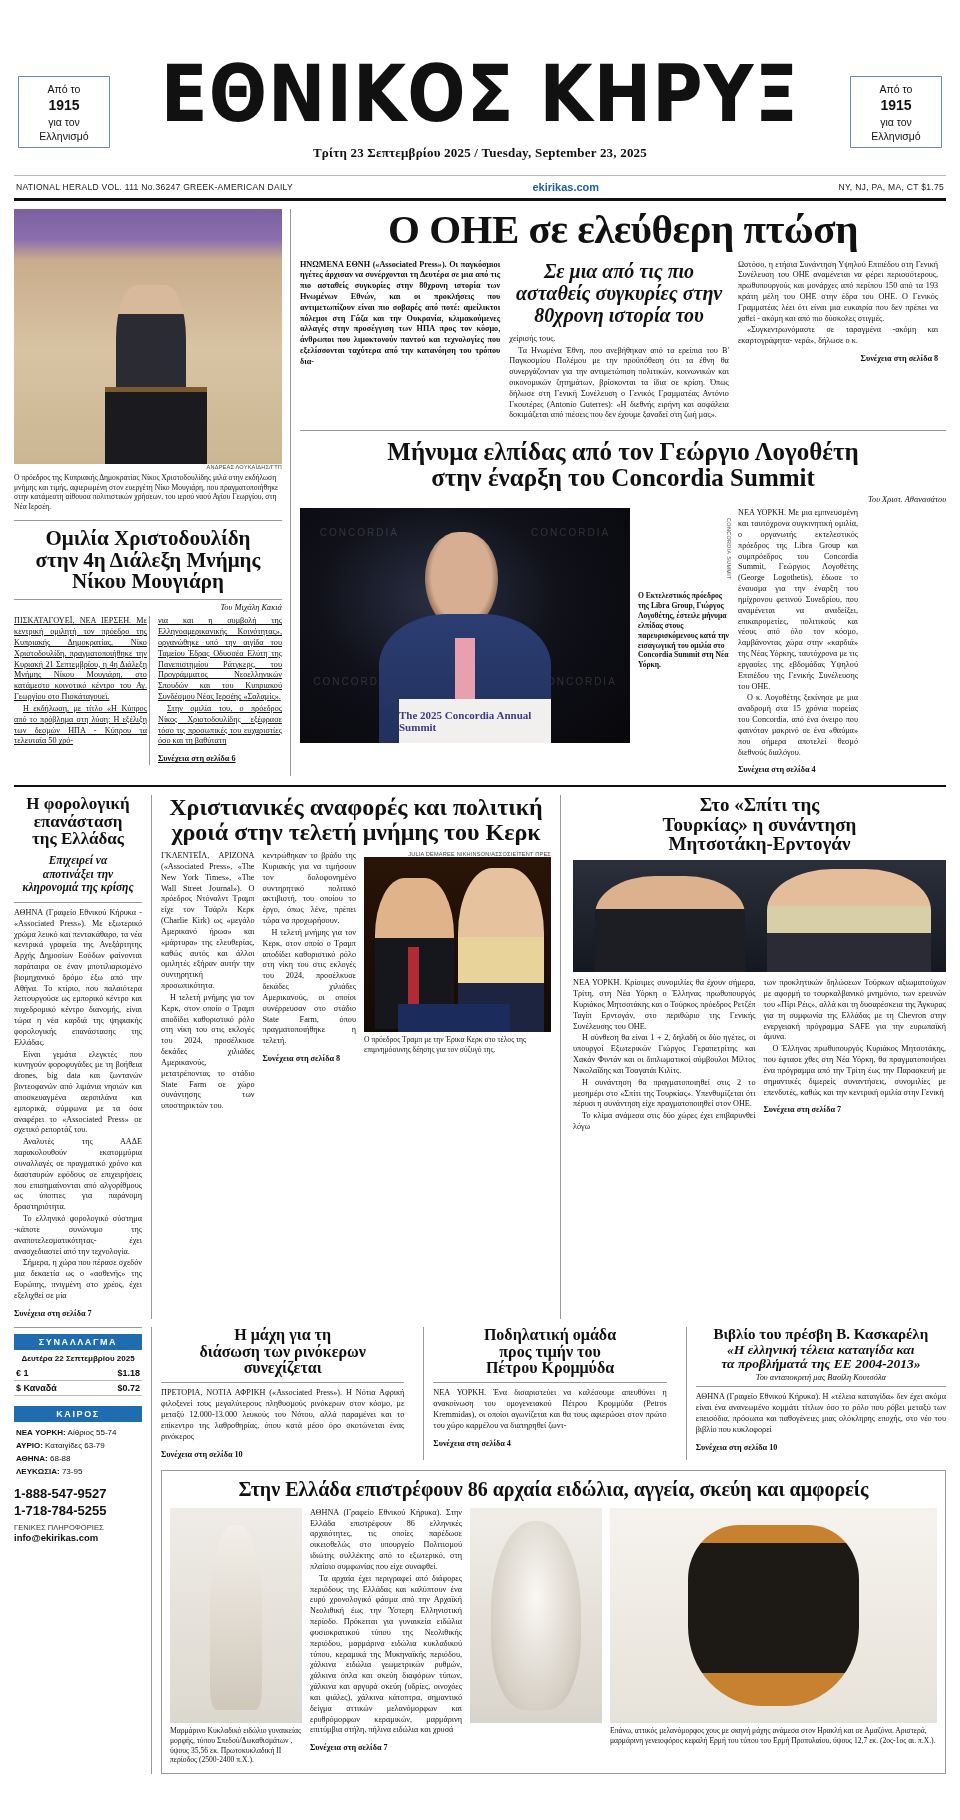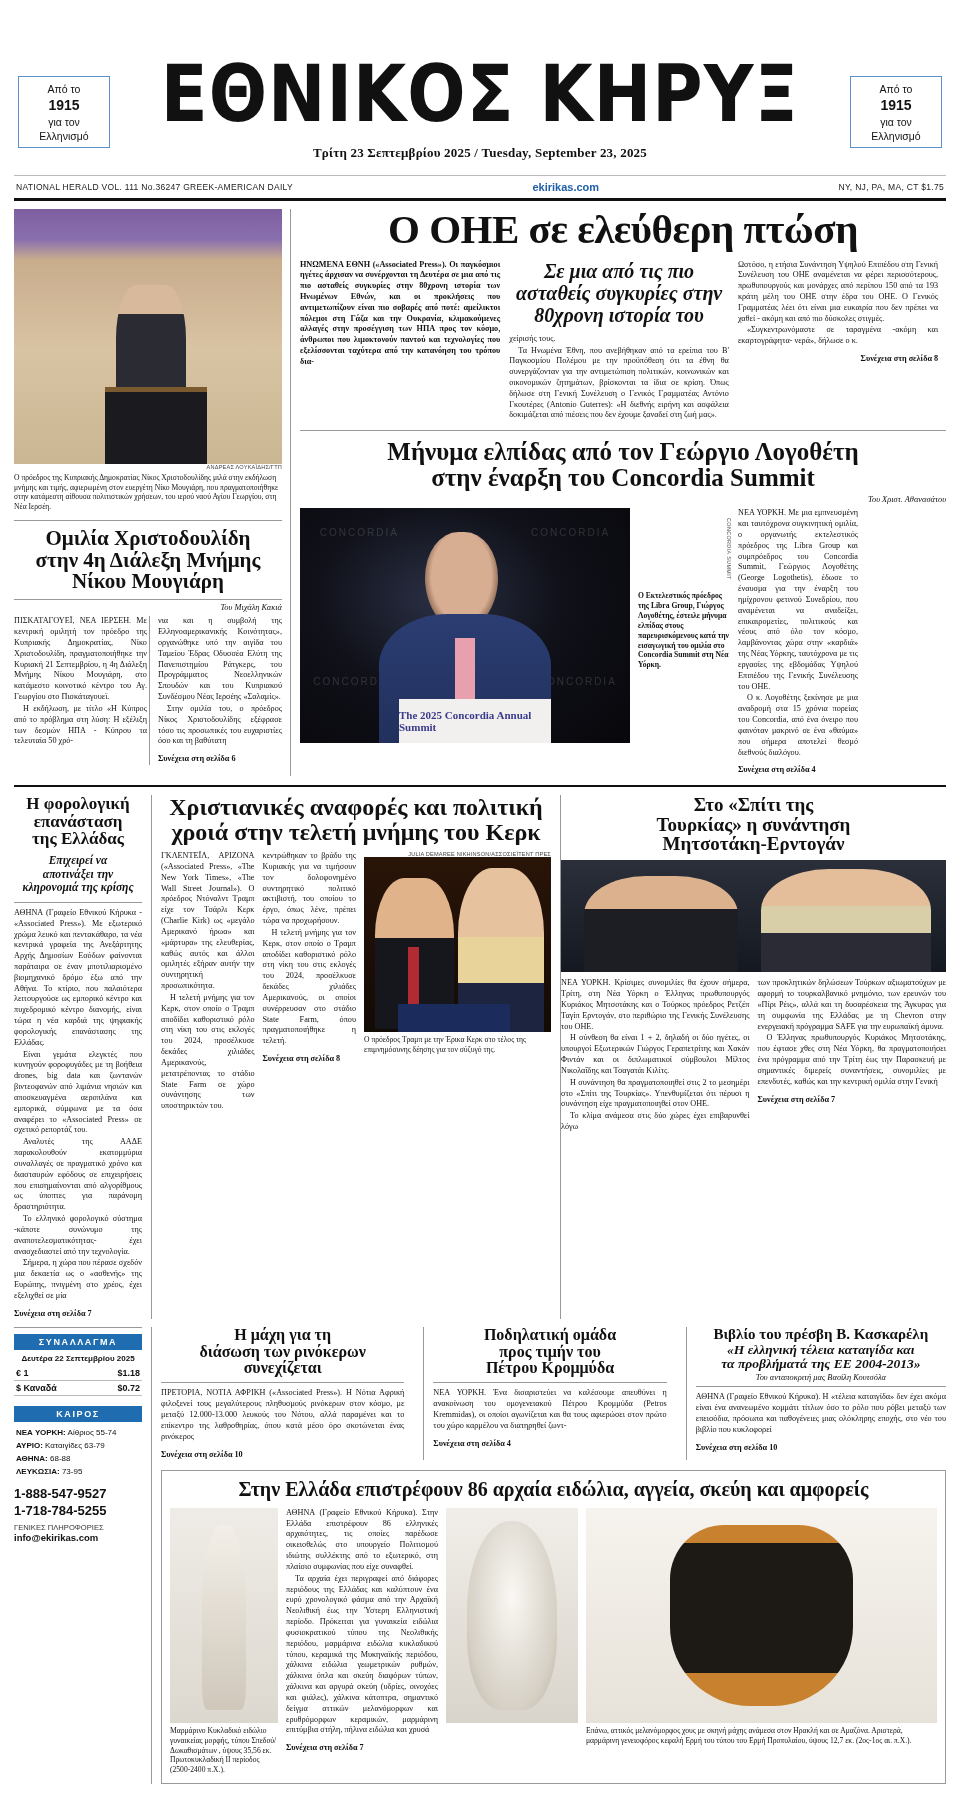--- a/index.html
+++ b/index.html
@@ -159,21 +159,21 @@
 
       <div class="hrule" style="margin-top:8px;"></div>
       <div class="hl" style="font-size:21px; margin-top:7px;">
         <div>Ομιλία Χριστοδουλίδη</div>
         <div>στην 4η Διάλεξη Μνήμης</div>
         <div>Νίκου Μουγιάρη</div>
       </div>
       <div class="hrule" style="margin-top:7px;"></div>
       <div class="byline">Του Μιχάλη Κακιά</div>
 
-      <div style="display:flex; gap:2px;">
+      <div style="display:flex; gap:2px;text-decoration:underline;">
         <div class="body-col" style="width:50%;">
           <p class="first">ΠΙΣΚΑΤΑΓΟΥΕΪ, ΝΕΑ ΙΕΡΣΕΗ. Με κεντρική ομιλητή τον πρόεδρο της Κυπριακής Δημοκρατίας, Νίκο Χριστοδουλίδη, πραγματοποιήθηκε την Κυριακή 21 Σεπτεμβρίου, η 4η Διάλεξη Μνήμης Νίκου Μουγιάρη, στο κατάμεστο κοινοτικό κέντρο του Αγ. Γεωργίου στο Πισκάταγουεϊ.</p>
           <p>Η εκδήλωση, με τίτλο «Η Κύπρος από το πρόβλημα στη λύση: Η εξέλιξη των δεσμών ΗΠΑ - Κύπρου τα τελευταία 50 χρό-</p>
         </div>
         <div class="body-col vrule" style="width:50%; padding-left:8px;">
           <p class="first">νια και η συμβολή της Ελληνοαμερικανικής Κοινότητας», οργανώθηκε υπό την αιγίδα του Ταμείου Έδρας Οδυσσέα Ελύτη της Πανεπιστημίου Ράτγκερς, του Προγράμματος Νεοελληνικών Σπουδών και του Κυπριακού Συνδέσμου Νέας Ιερσέης «Σαλαμίς».</p>
           <p>Στην ομιλία του, ο πρόεδρος Νίκος Χριστοδουλίδης εξέφρασε τόσο τις προσωπικές του ευχαριστίες όσο και τη βαθύτατη</p>
           <div class="jump">Συνέχεια στη σελίδα 6</div>
         </div>
       </div>
@@ -282,21 +282,21 @@
           <div class="photo ph-kirk" style="height:175px;">
             <div class="trump"></div>
             <div class="erika"></div>
             <div class="podium"></div>
           </div>
           <div class="caption">Ο πρόεδρος Τραμπ με την Έρικα Κερκ στο τέλος της επιμνημόσυνης δέησης για τον σύζυγό της.</div>
         </div>
       </div>
     </div>
 
-    <div class="vrule" style="flex:1; padding-left:0;">
+    <div class="vrule" style="flex:1; padding-left:12px;">
       <div class="hl" style="font-size:19px;">
         <div>Στο «Σπίτι της</div>
         <div>Τουρκίας» η συνάντηση</div>
         <div>Μητσοτάκη-Ερντογάν</div>
       </div>
       <div class="photo ph-turkey" style="height:112px; margin-top:7px;">
         <div class="f1"></div>
         <div class="f2"></div>
       </div>
       <div style="display:flex; gap:8px; margin-top:6px;">
@@ -396,21 +396,21 @@
           <div class="body-col">
             <p class="first">ΑΘΗΝΑ (Γραφείο Εθνικού Κήρυκα). Η «τέλεια καταιγίδα» δεν έχει ακόμα είναι ένα ανανεωμένο κομμάτι τίτλων όσο το ρόλο που ρόβει μεταξύ των επεισόδια, πρόσωπα και παθογένειες μιας ολόκληρης εποχής, στο νέο του βιβλίο που κυκλοφορεί</p>
             <div class="jump">Συνέχεια στη σελίδα 10</div>
           </div>
         </div>
       </div>
 
       <div style="border:1px solid #999; margin-top:10px; padding:8px;">
         <div class="hl" style="font-size:20px;">Στην Ελλάδα επιστρέφουν 86 αρχαία ειδώλια, αγγεία, σκεύη και αμφορείς</div>
         <div style="display:flex; gap:8px; margin-top:8px;">
-          <div style="width:108px;">
+          <div style="width:132px;">
             <div class="photo ph-stat" style="height:215px;">
               <div class="body"></div>
             </div>
             <div class="caption">Μαρμάρινο Κυκλαδικό ειδώλιο γυναικείας μορφής, τύπου Σπεδού/Δωκαθισμάτων , ύψους 35,56 εκ. Πρωτοκυκλαδική ΙΙ περίοδος (2500-2400 π.Χ.).</div>
           </div>
           <div class="body-col" style="width:152px;">
             <p class="first">ΑΘΗΝΑ (Γραφείο Εθνικού Κήρυκα). Στην Ελλάδα επιστρέφουν 86 ελληνικές αρχαιότητες, τις οποίες παρέδωσε οικειοθελώς στο υπουργείο Πολιτισμού ιδιώτης συλλέκτης από το εξωτερικό, στη πλαίσιο συμφωνίας που είχε συναφθεί.</p>
             <p>Τα αρχαία έχει περιγραφεί από διάφορες περιόδους της Ελλάδας και καλύπτουν ένα ευρύ χρονολογικό φάσμα από την Αρχαϊκή Νεολιθική έως την Ύστερη Ελληνιστική περίοδο. Πρόκειται για γυναικεία ειδώλια φυσιοκρατικού τύπου της Νεολιθικής περιόδου, μαρμάρινα ειδώλια κυκλαδικού τύπου, κεραμικά της Μυκηναϊκής περιόδου, χάλκινα ειδώλια γεωμετρικών ρυθμών, χάλκινα όπλα και σκεύη διαφόρων τύπων, χάλκινα και αργυρά σκεύη (υδρίες, οινοχόες και φιάλες), χάλκινα κάτοπτρα, σημαντικό δείγμα αττικών μελανόμορφων και ερυθρόμορφων κεραμικών, μαρμάρινη επιτύμβια στήλη, πήλινα ειδώλια και χρυσά</p>
             <div class="jump">Συνέχεια στη σελίδα 7</div>
           </div>

